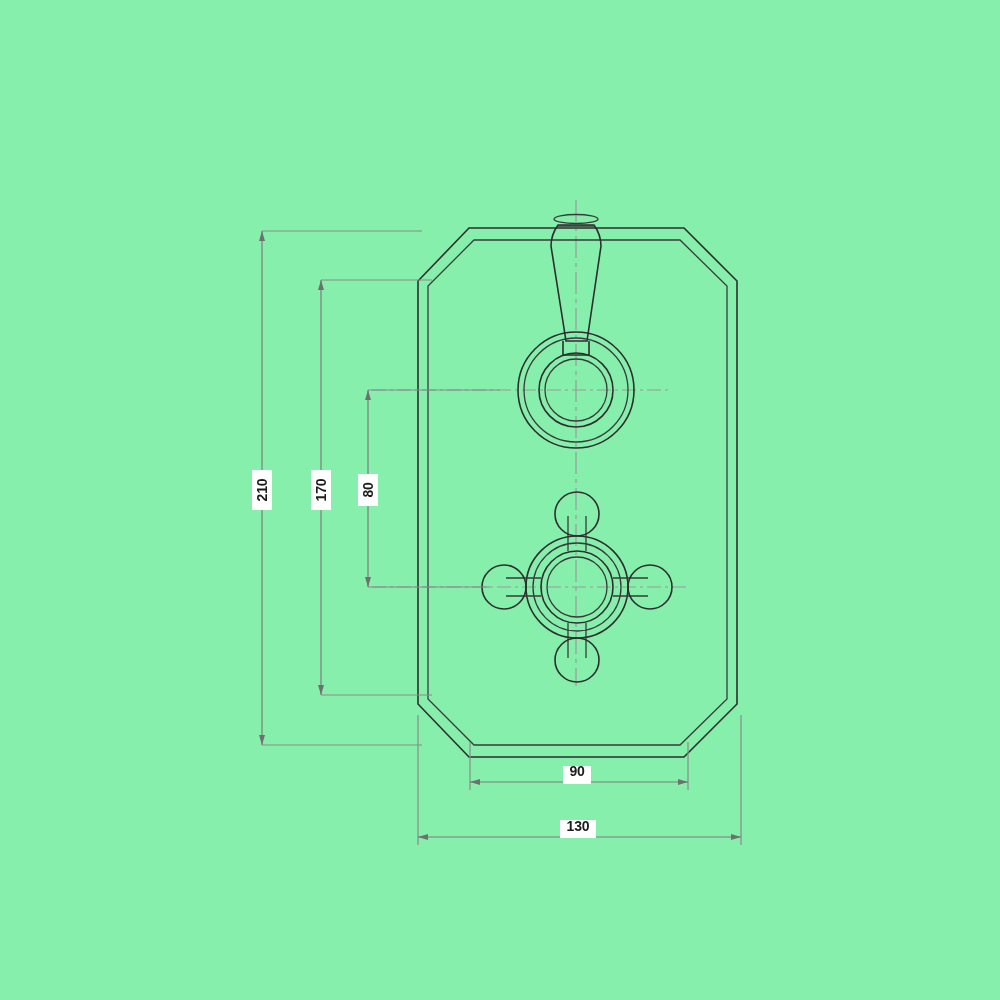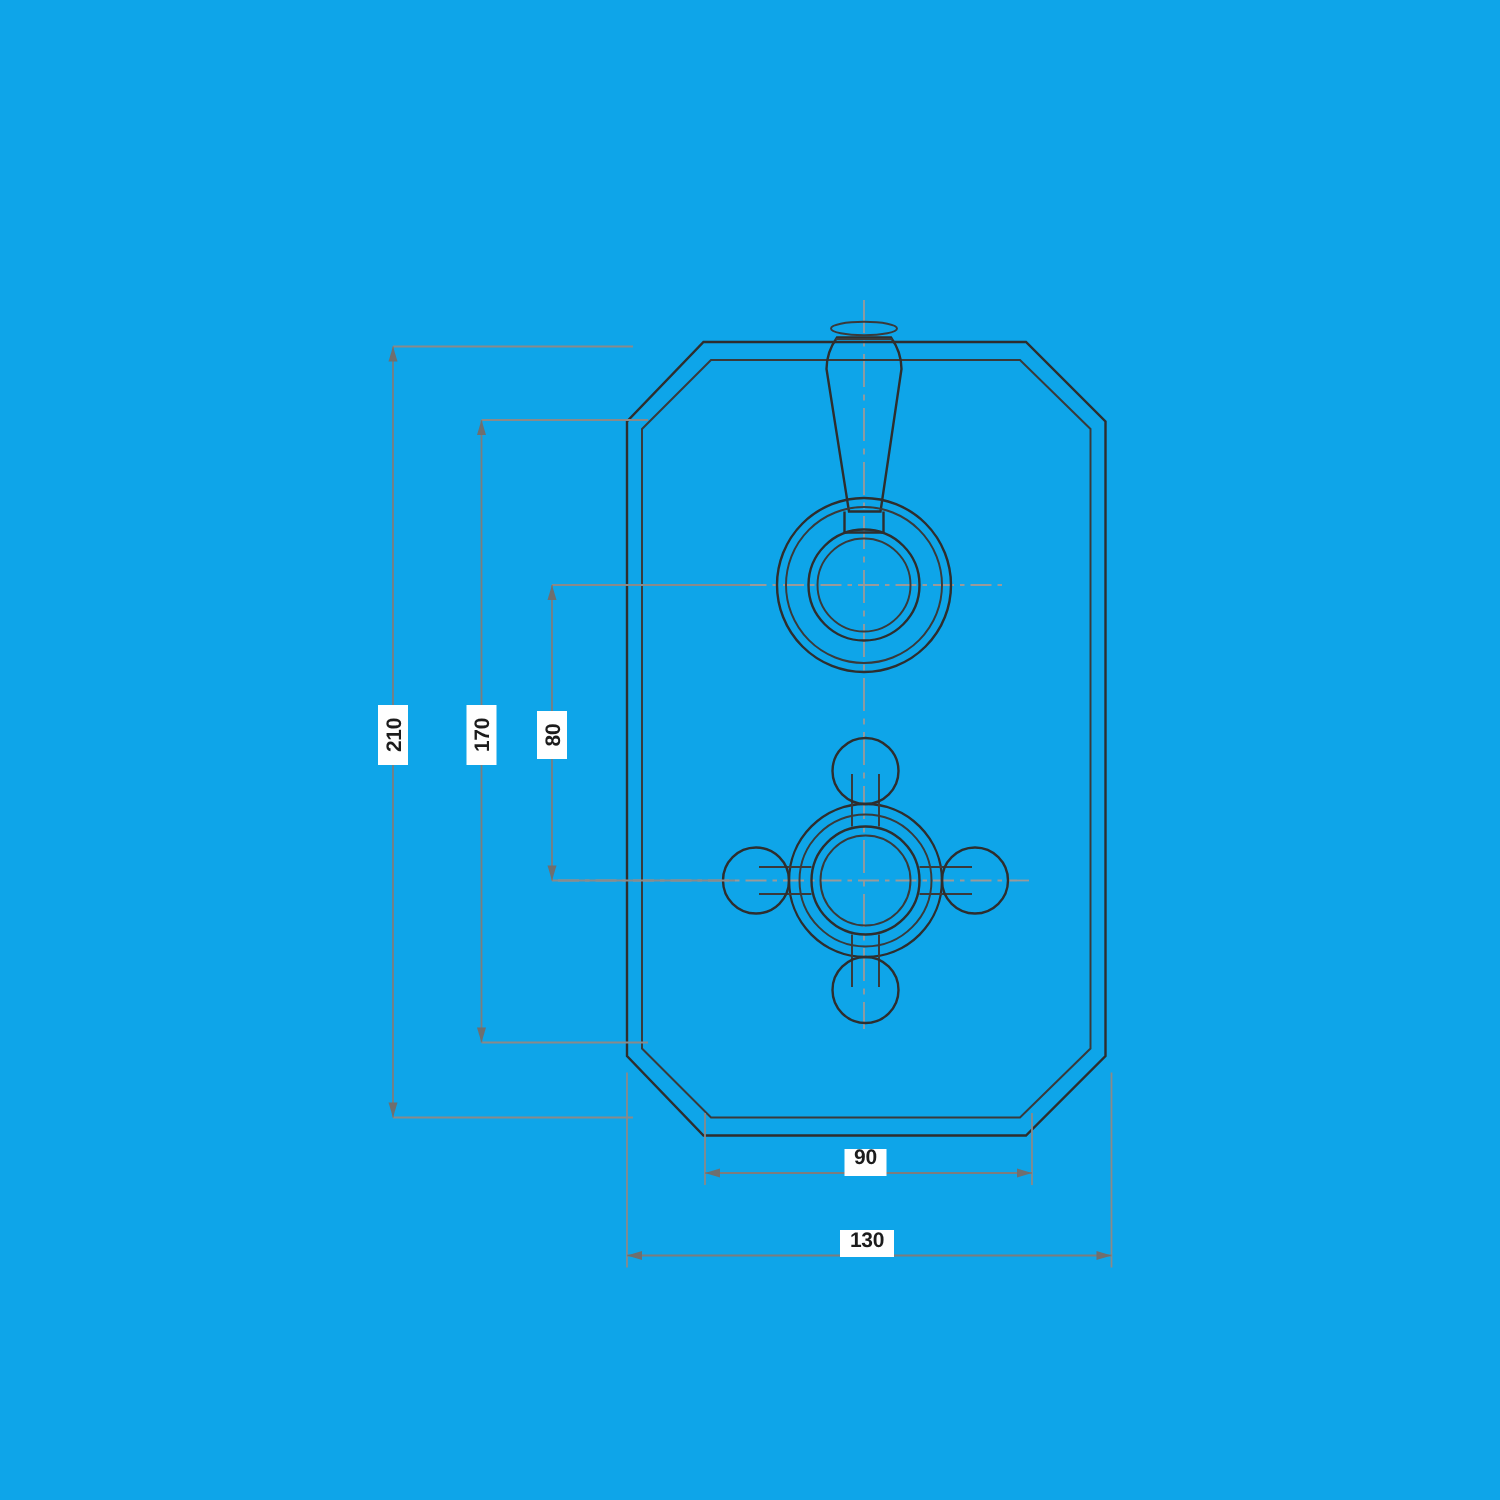--- a/index.html
+++ b/index.html
@@ -11,21 +11,21 @@
   body {
     width: 1000px;
     height: 1000px;
     font-family: "Liberation Sans", sans-serif;
     overflow: hidden;
   }
   #stage {
     position: relative;
     width: 1000px;
     height: 1000px;
-    background: #0ea5e9;
+    background: #86efac;
   }
   svg#drawing {
     display: block;
     width: 1000px;
     height: 1000px;
   }
   .obj-line {
     fill: none;
     stroke: #2e2e2e;
     stroke-width: 1.6;

